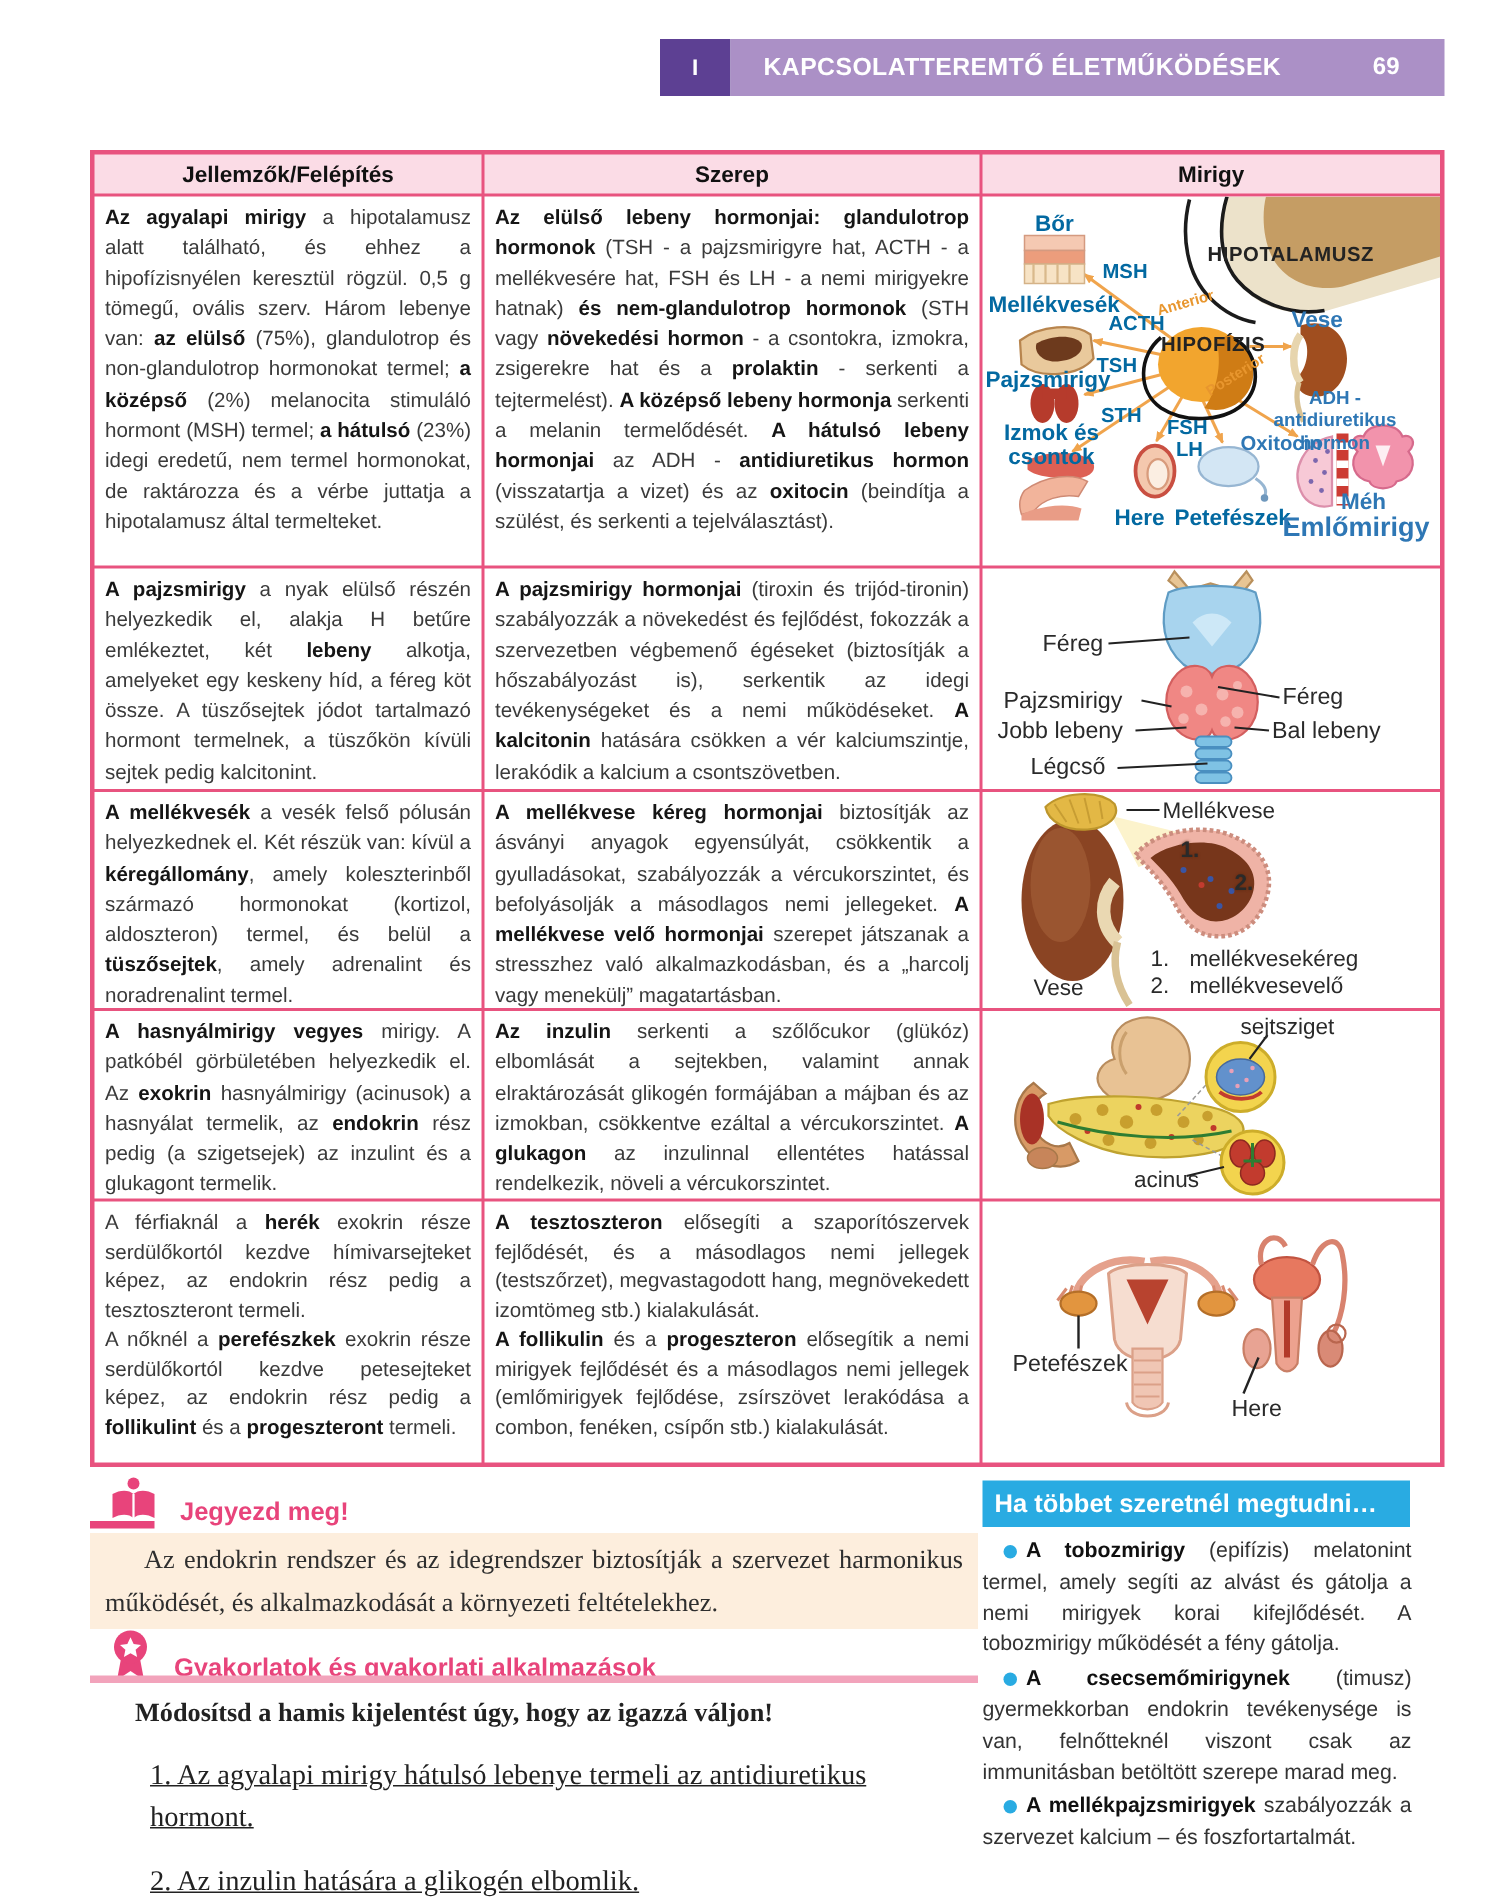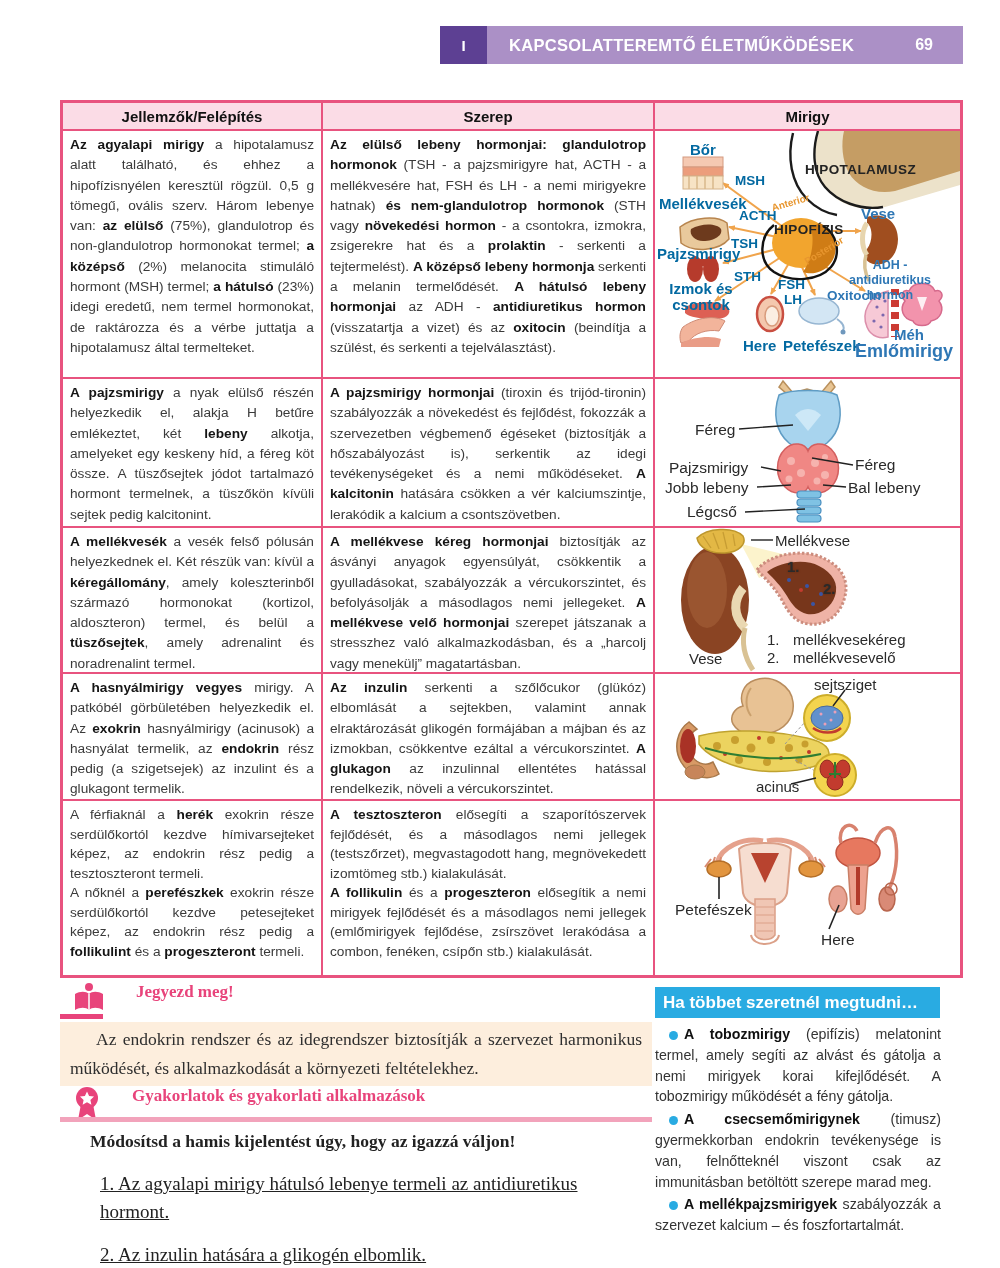--- a/index.html
+++ b/index.html
@@ -59,27 +59,27 @@
   .d2-fereg{left:200px;top:77px;} .d2-bal{left:193px;top:100px;}
 
   .d3 .lbl{font-size:15px;color:#2a2a2a;}
   .d3-mellekvese{left:120px;top:4px;}
   .d3-n1{left:132px;top:30px;} .d3-n2{left:168px;top:52px;}
   .d3-l1n{left:112px;top:103px;} .d3-l1{left:138px;top:103px;}
   .d3-l2n{left:112px;top:121px;} .d3-l2{left:138px;top:121px;}
   .d3-vese{left:34px;top:122px;}
 
   .d4 .lbl{font-size:15px;color:#2a2a2a;}
-  .d4-sejtsziget{left:159px;top:2px;} .d4-acinus{left:101px;top:104px;}
+  .d4-sejtsziget{left:172px;top:2px;} .d4-acinus{left:101px;top:104px;}
 
   .d5 .lbl{font-size:15.5px;color:#2a2a2a;}
   .d5-petefeszek{left:20px;top:100px;} .d5-here{left:166px;top:130px;}
 
   
-  .sec-head{display:flex;align-items:flex-start;gap:30px;padding-left:12px;font-family:Liberation Serif, serif;}
+  .sec-head{display:flex;align-items:flex-end;gap:14px;padding-left:12px;}
   .rem-head{left:60px;top:982px;height:36px;}
   .pra-head{left:60px;top:1086px;height:36px;}
   .sec-title{color:#e8447b;font-weight:bold;font-size:17px;}
   .bar-short{left:60px;top:1014px;width:43px;height:5px;background:#e8447b;}
   .bar-long{left:60px;top:1117px;width:592px;height:5px;background:#f2a3bb;}
   .note-box{left:60px;top:1022px;width:592px;height:64px;background:#fdeedd;box-sizing:border-box;padding:3px 10px;}
   .note-box p{margin:0;font-family:"Liberation Serif",serif;font-size:17.5px;line-height:29px;
               color:#2e2e2e;text-align:justify;text-indent:26px;}
   .exercise{left:84px;top:1128px;width:578px;font-family:"Liberation Serif",serif;color:#222;}
   .ex-title{margin:0 0 4px 6px;font-weight:bold;font-size:17.5px;line-height:26px;}

